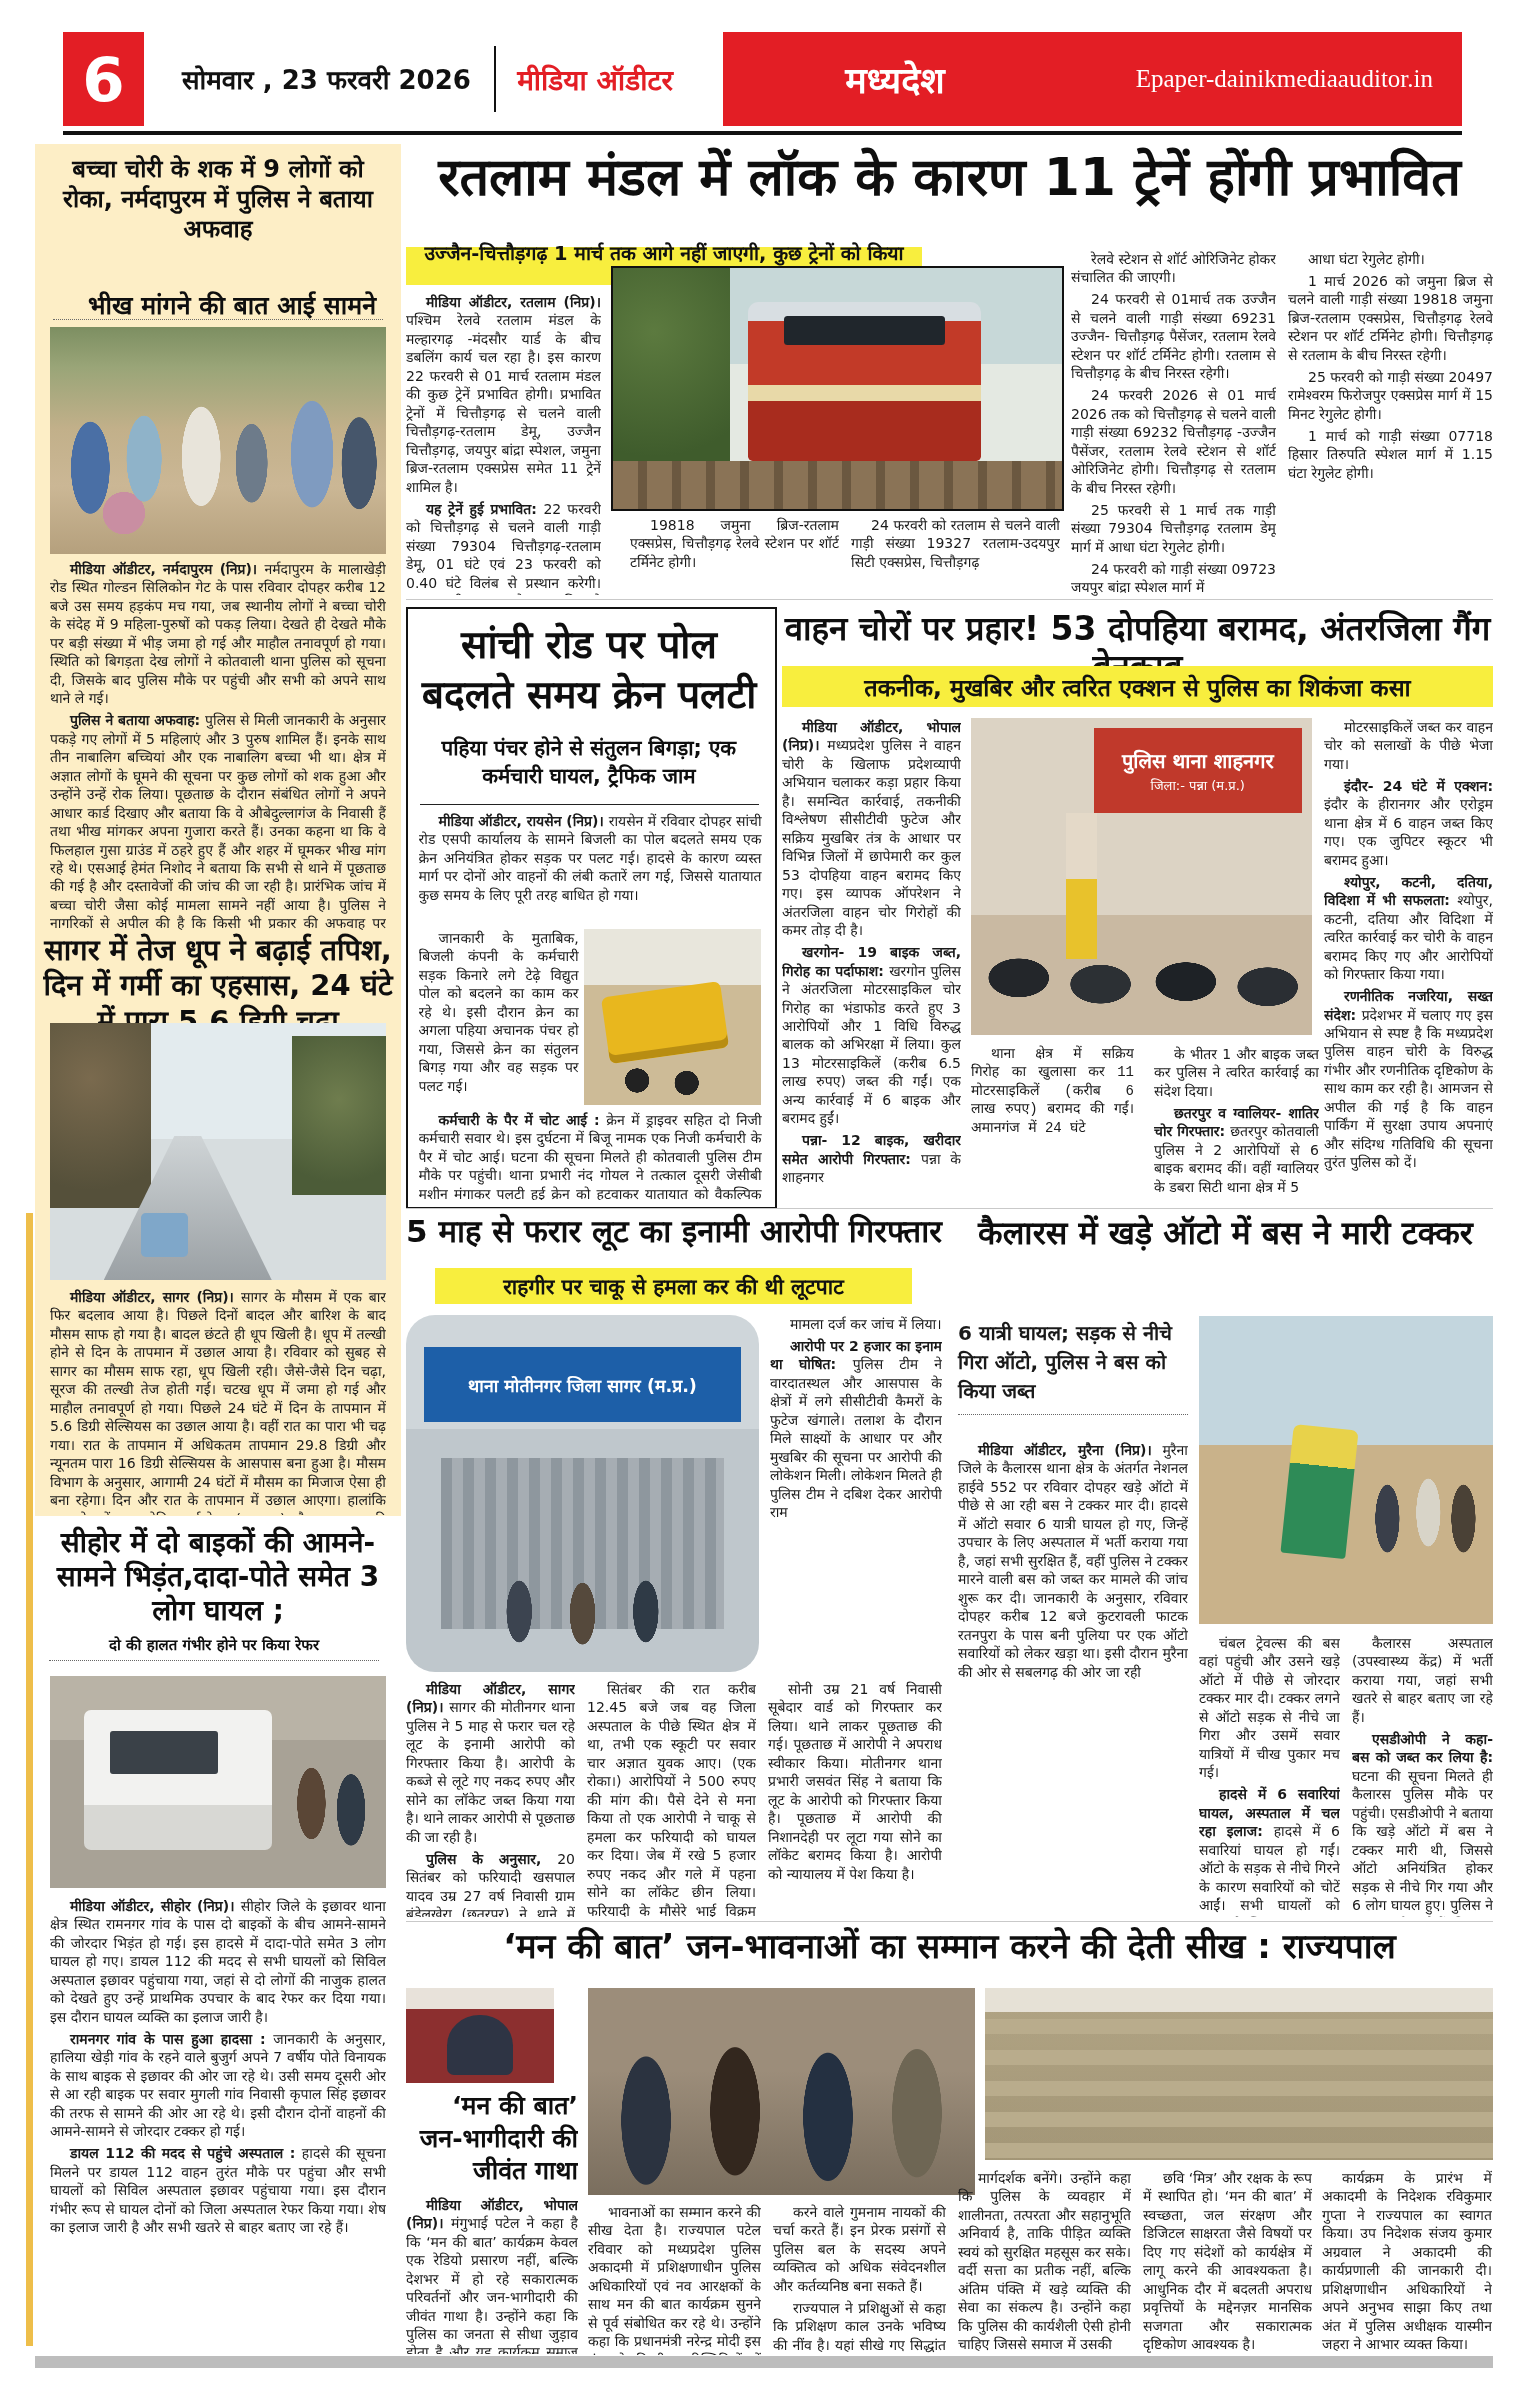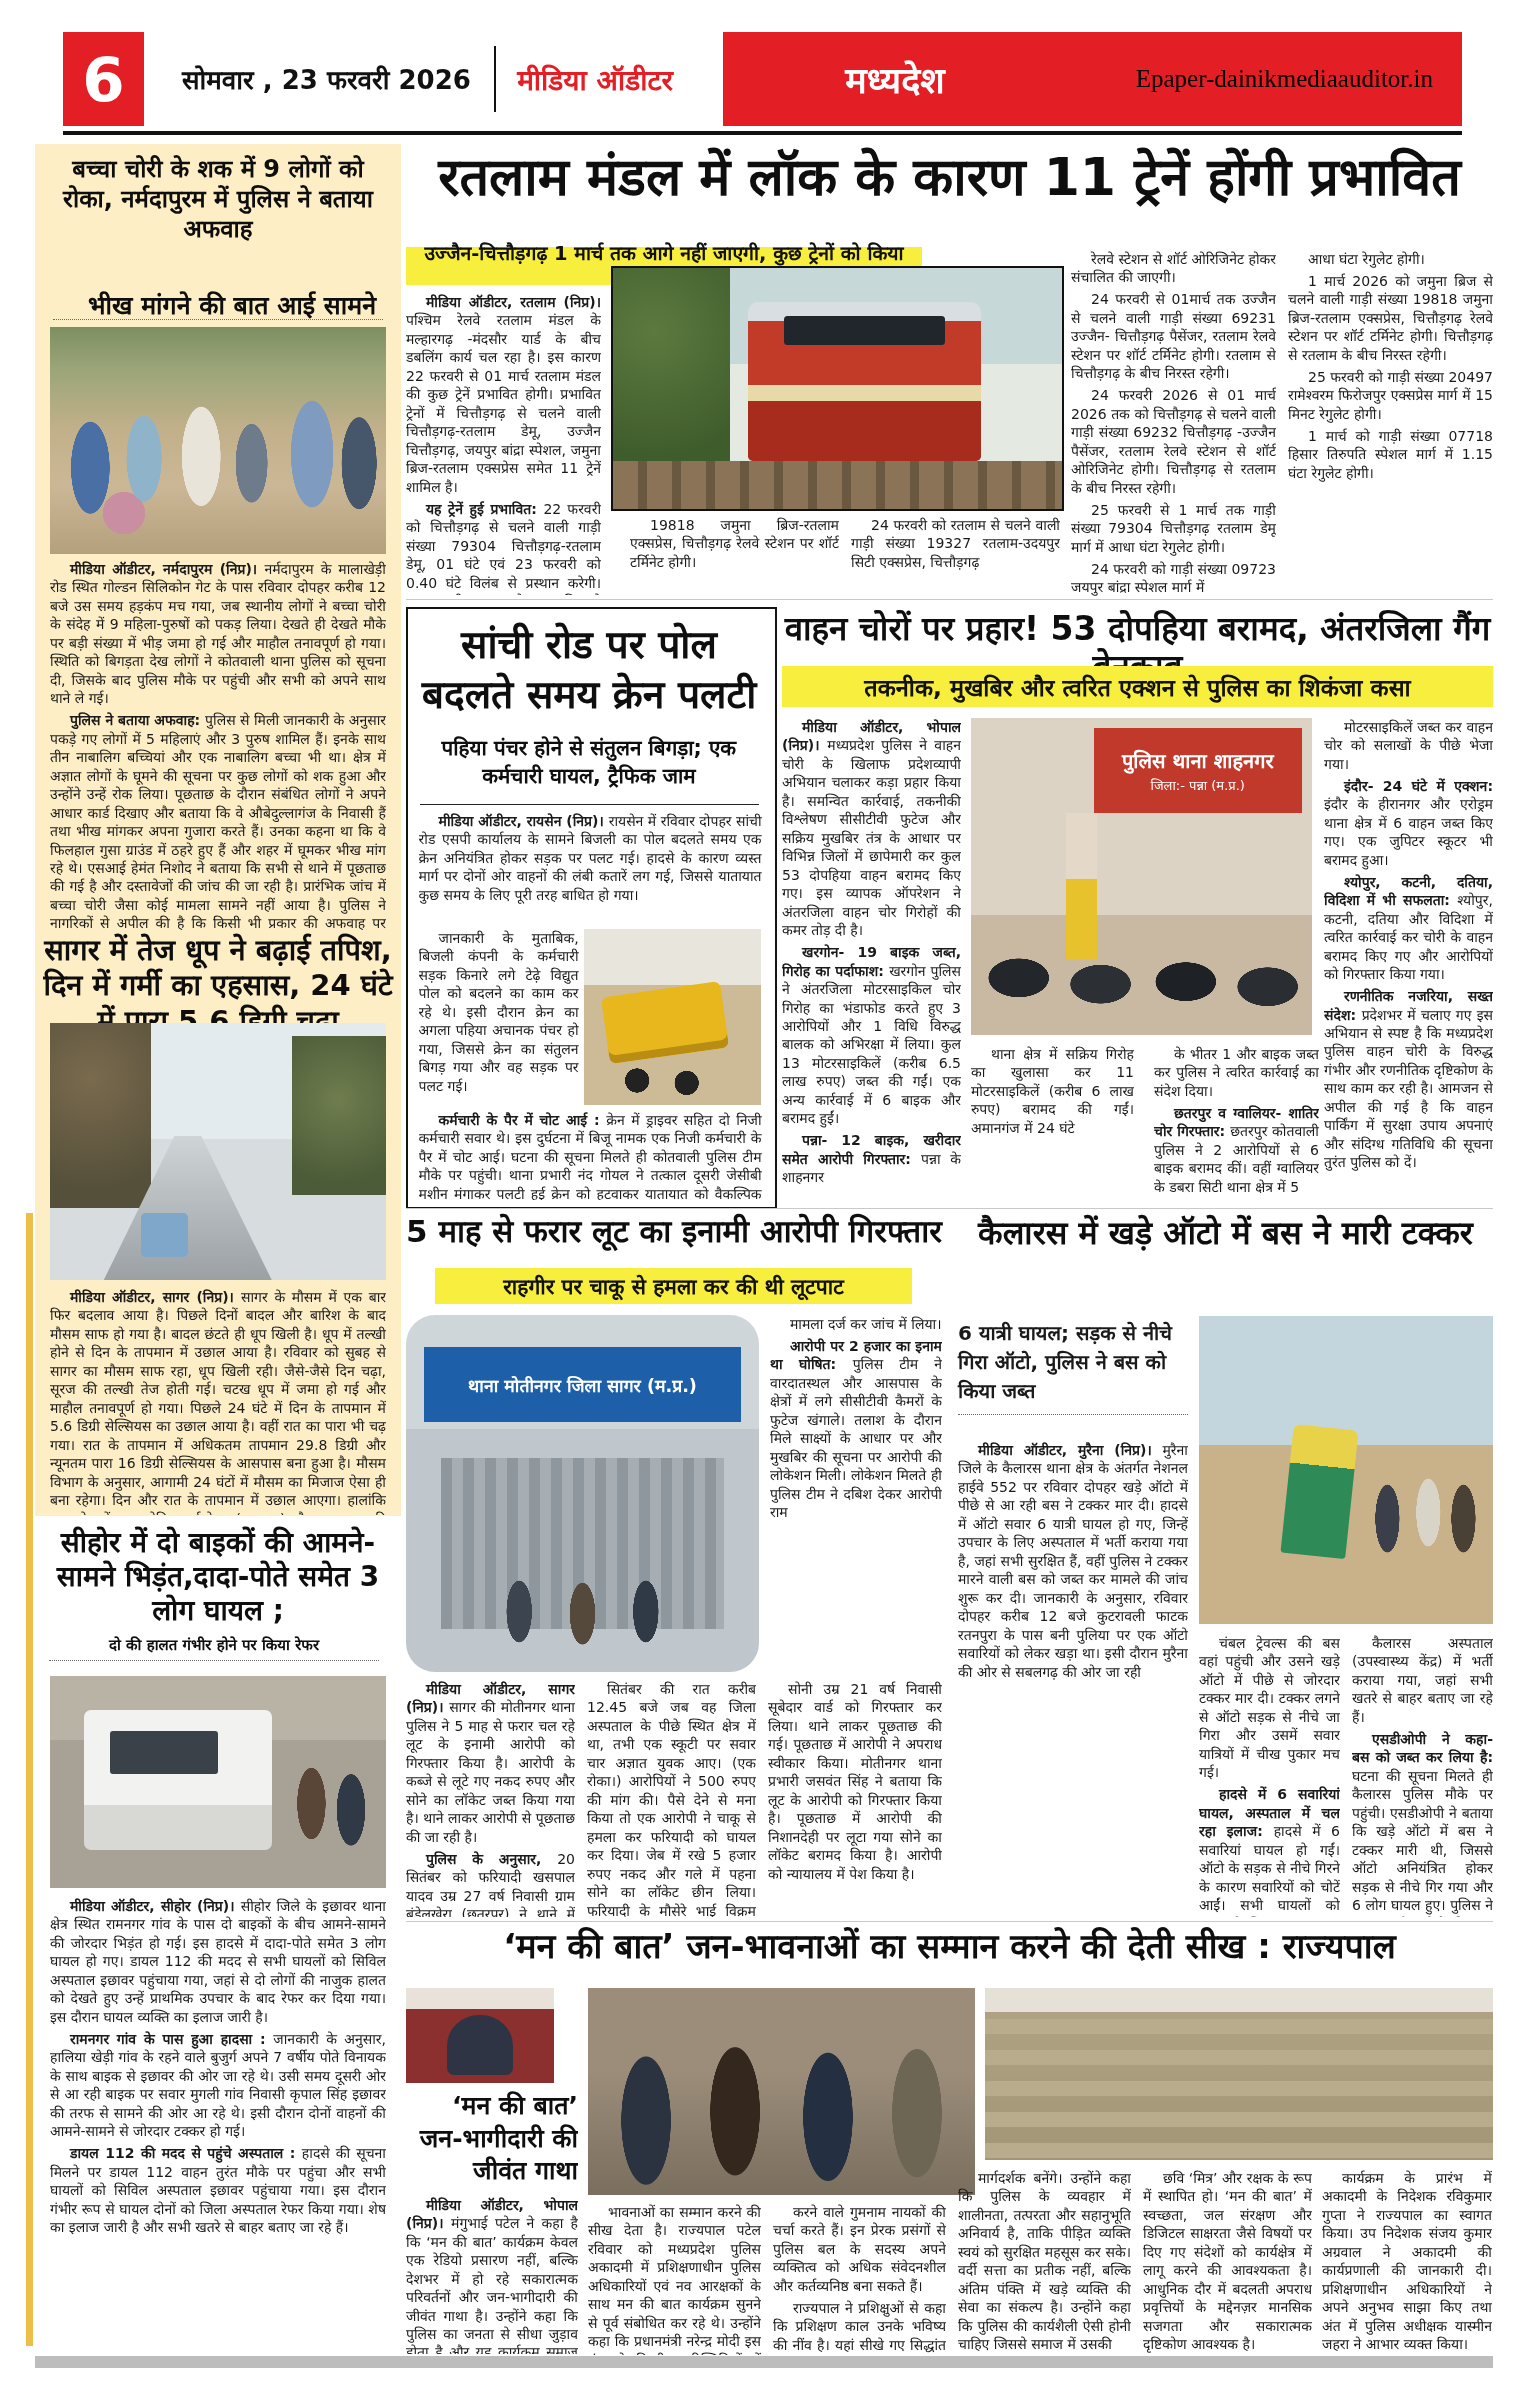--- a/index.html
+++ b/index.html
@@ -99,21 +99,21 @@
 <div class="page">
 
   <div class="abs masthead-bar" style="left:63px;top:32px;width:1399px;height:94px;">
     <div class="abs" style="left:0;top:0;width:81px;height:94px;display:flex;align-items:center;justify-content:center;color:#fff;font-size:61px;font-weight:700;">6</div>
     <div class="abs" style="left:81px;top:0;width:579px;height:94px;background:#fff;display:flex;align-items:center;">
       <div style="margin-left:38px;font-size:26px;font-weight:700;color:#111;">सोमवार , 23 फरवरी 2026</div>
       <div style="width:1.8px;height:66px;background:#111;margin:0 21px 0 23.5px;"></div>
       <div style="font-size:28px;font-weight:700;color:#e31e25;">मीडिया ऑडीटर</div>
     </div>
     <div class="abs" style="left:694px;top:0;width:276px;height:94px;display:flex;align-items:center;justify-content:center;color:#fff;font-size:36px;font-weight:700;">मध्यदेश</div>
-    <div class="abs" style="right:29px;top:0;height:94px;display:flex;align-items:center;color:#000000;font-size:25px;font-family:'Liberation Serif','DejaVu Serif',serif;">Epaper-dainikmediaauditor.in</div>
+    <div class="abs" style="right:29px;top:0;height:94px;display:flex;align-items:center;color:#ffffff;font-size:25px;font-family:'Liberation Serif','DejaVu Serif',serif;">Epaper-dainikmediaauditor.in</div>
   </div>
   <div class="abs" style="left:63px;top:131px;width:1399px;height:3.5px;background:#111;"></div>
 
   <div class="abs" style="left:35px;top:144px;width:366px;height:1372px;background:#fdeec6;"></div>
 
   <div class="abs hl" style="left:44px;top:154px;width:348px;font-size:24px;line-height:1.25;">बच्चा चोरी के शक में 9 लोगों को रोका, नर्मदापुरम में पुलिस ने बताया अफवाह</div>
   <div class="abs hl" style="left:67px;top:287px;width:330px;font-size:25px;">भीख मांगने की बात आई सामने</div>
   <div class="abs dotted" style="left:53px;top:319px;width:330px;"></div>
   <div class="photo crowd" style="left:50px;top:327px;width:336px;height:227px;"></div>
   <div class="abs col" style="left:50px;top:560px;width:336px;height:371px;">
@@ -205,21 +205,21 @@
       <p class="para"><b>पन्ना- 12 बाइक, खरीदार समेत आरोपी गिरफ्तार: </b>पन्ना के शाहनगर</p>
     </div>
   <div class="photo ps" style="left:971px;top:718px;width:341px;height:317px;">
     <div class="ps-sign">
       <div class="l1">पुलिस थाना शाहनगर</div>
       <div class="l2">जिला:- पन्ना (म.प्र.)</div>
     </div>
     <div class="ps-pillar"></div>
     <div class="ps-bikes"></div>
   </div>
-  <div class="abs col" style="left:971px;top:1045px;width:163px;height:160px;">
+  <div class="abs col" style="left:971px;top:1045px;width:163px;height:160px;font-family:Liberation Mono, monospace;">
       <p class="para">थाना क्षेत्र में सक्रिय गिरोह का खुलासा कर 11 मोटरसाइकिलें (करीब 6 लाख रुपए) बरामद की गईं। अमानगंज में 24 घंटे</p>
     </div>
   <div class="abs col" style="left:1147px;top:1045px;width:165px;height:160px;margin-left:7px;">
       <p class="para">के भीतर 1 और बाइक जब्त कर पुलिस ने त्वरित कार्रवाई का संदेश दिया।</p>
       <p class="para"><b>छतरपुर व ग्वालियर- शातिर चोर गिरफ्तार: </b>छतरपुर कोतवाली पुलिस ने 2 आरोपियों से 6 बाइक बरामद कीं। वहीं ग्वालियर के डबरा सिटी थाना क्षेत्र में 5</p>
     </div>
   <div class="abs col" style="left:1324px;top:718px;width:169px;height:487px;">
       <p class="para">मोटरसाइकिलें जब्त कर वाहन चोर को सलाखों के पीछे भेजा गया।</p>
       <p class="para"><b>इंदौर- 24 घंटे में एक्शन: </b>इंदौर के हीरानगर और एरोड्रम थाना क्षेत्र में 6 वाहन जब्त किए गए। एक जुपिटर स्कूटर भी बरामद हुआ।</p>
       <p class="para"><b>श्योपुर, कटनी, दतिया, विदिशा में भी सफलता: </b>श्योपुर, कटनी, दतिया और विदिशा में त्वरित कार्रवाई कर चोरी के वाहन बरामद किए गए और आरोपियों को गिरफ्तार किया गया।</p>

